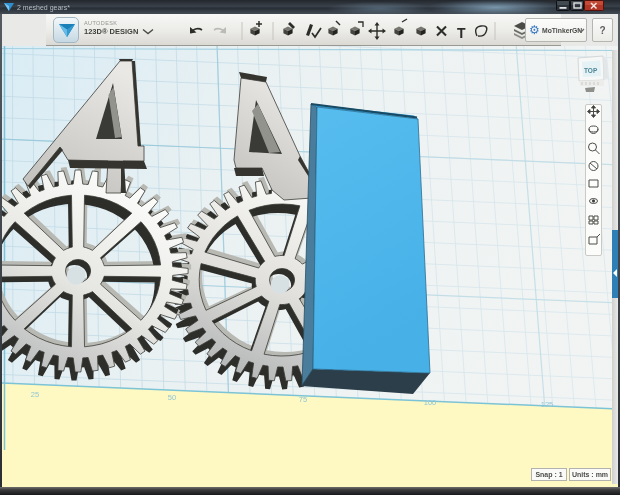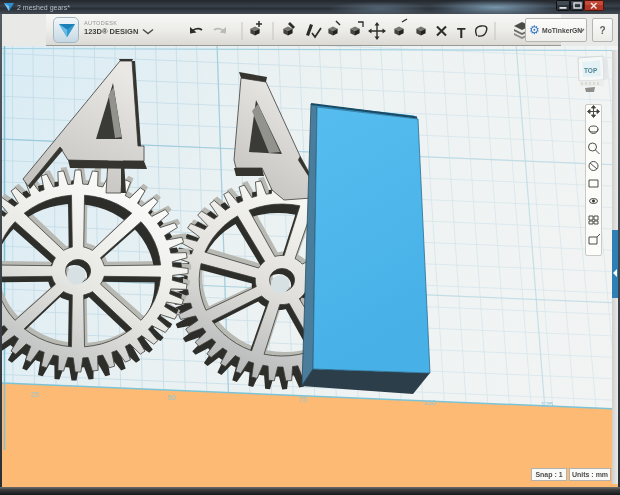--- a/index.html
+++ b/index.html
@@ -4,21 +4,21 @@
 html,body { width:620px; height:495px; overflow:hidden; font-family:"Liberation Sans",sans-serif; }
 #win { position:relative; width:620px; height:495px; background:#e9eae8; }
 #titlebar { position:absolute; left:0; top:0; width:620px; height:14px;
   background:linear-gradient(to bottom,#23272d 0%,#3a414a 45%,#282e36 58%,#434b54 100%); }
 #titleglow { position:absolute; left:330px; top:0; width:230px; height:14px;
   background:radial-gradient(ellipse 90px 11px at 72% 55%, rgba(170,215,245,.6), rgba(120,160,190,.15) 60%, transparent 78%); }
 #titletext { position:absolute; left:17px; top:4px; font-size:7px; color:#b9bfc6; }
 #toolbar { position:absolute; left:2px; top:14px; width:515px; height:32px;
   background:linear-gradient(to bottom,#f7f7f5 0%,#ebebe8 55%,#dbd9d4 100%);
   border-bottom:1px solid #9a9892;margin-left:44px; }
-#canvas { position:absolute; left:2px; top:46px; width:616px; height:441px; overflow:hidden; background:#fdba74;}
+#canvas { position:absolute; left:2px; top:46px; width:616px; height:441px; overflow:hidden; background:#fef9c3;}
 #botborder { position:absolute; left:0; top:487px; width:620px; height:8px;
   background:linear-gradient(to bottom,#6e6e6e 0%,#3c3c3c 35%,#16181c 100%); }
 .wb { position:absolute; background:linear-gradient(to bottom,#555b61,#2a2f35); }
 #snapbox,#unitsbox { position:absolute; height:13px; border:1px solid #b2b2ae; background:#fafaf8;
   font-size:7px; font-weight:bold; color:#4c4c4a; text-align:center; line-height:11px; white-space:nowrap; }
 .tbtext { position:absolute; color:#4a4a48; }
 #rtools { position:absolute; left:583px; top:58px; width:17px; height:152px; background:#fcfcfb;
   border:1px solid #c9c9c5; border-radius:2px; }
 #rstrip { position:absolute; left:610px; top:4px; width:6px; height:434px;
   background:linear-gradient(to right,#cfcfcd,#e9e9e7); }

